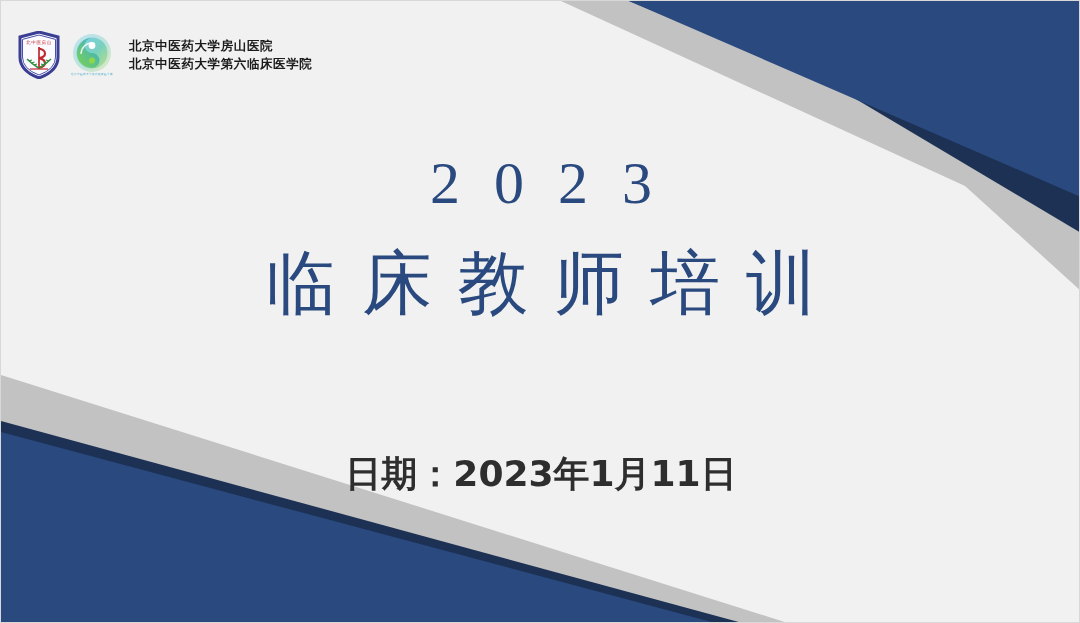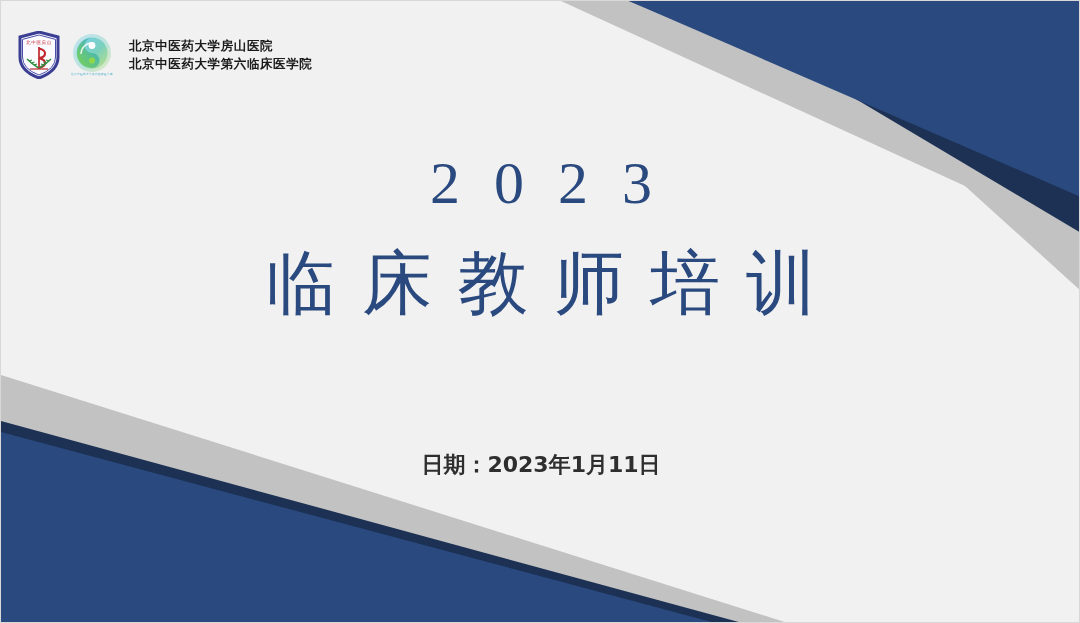--- a/index.html
+++ b/index.html
@@ -103,21 +103,21 @@
     text-indent: 26px;
     line-height: 1.12;
   }
   .date-line {
     position: absolute;
     left: 0;
     top: 451px;
     width: 1080px;
     text-align: center;
     font-family: "DejaVu Sans", "Liberation Sans", sans-serif;
-    font-size: 22px;
+    font-size: 36px;
     font-weight: 700;
     color: #2e2e2e;
     letter-spacing: 0px;
     line-height: 1.2;
   }
 </style>
 </head>
 <body>
 
 <div class="slide">

